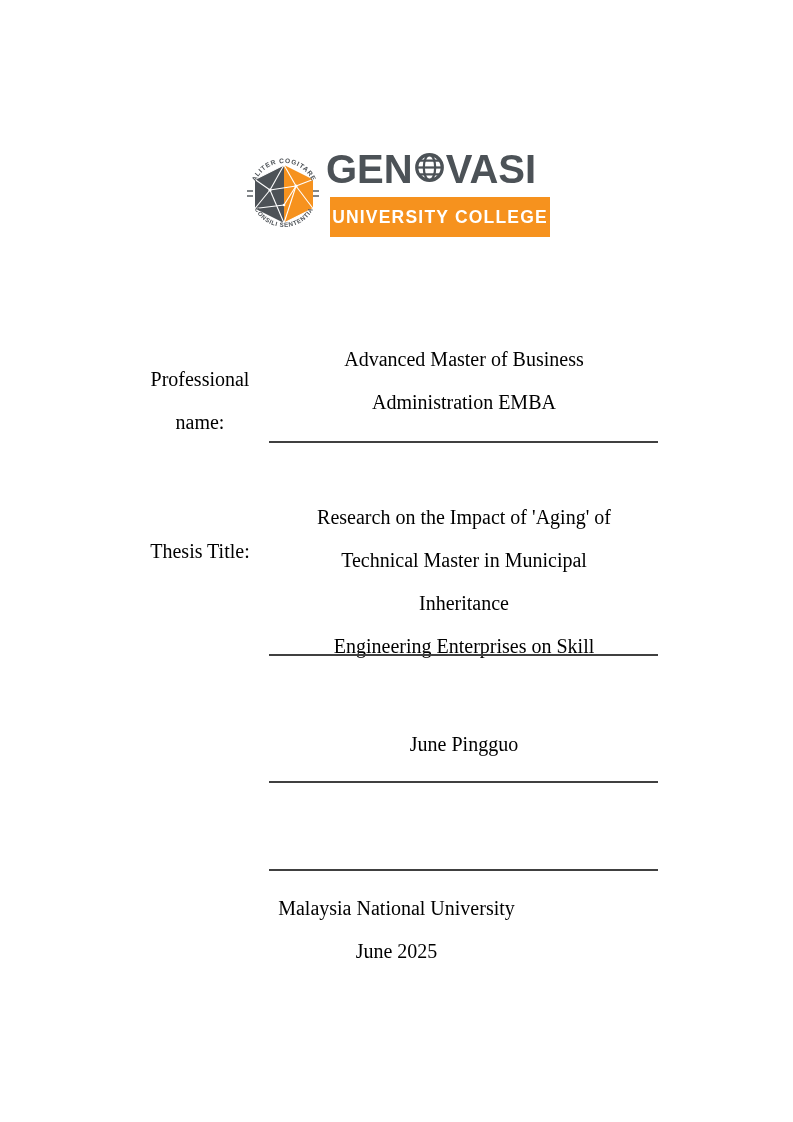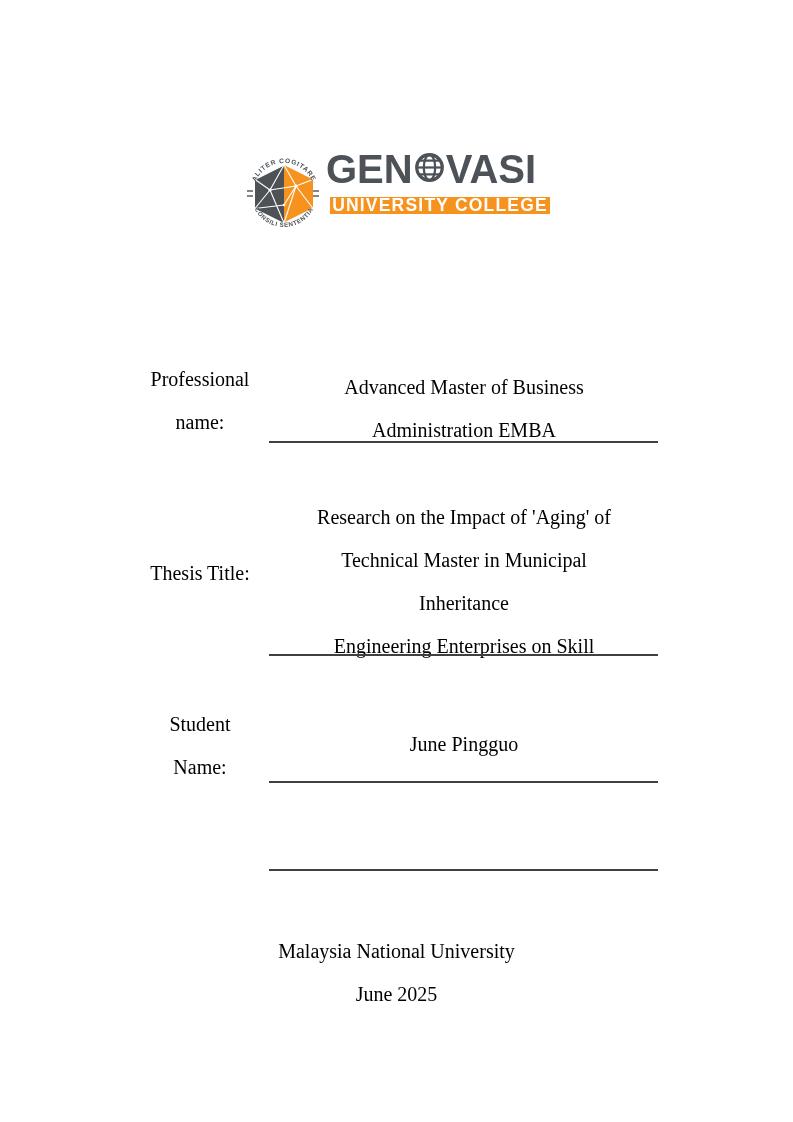--- a/index.html
+++ b/index.html
@@ -12,21 +12,21 @@
   .emblem { position:absolute; left:246px; top:150px; }
   .wordmark {
     position:absolute; left:326px; top:141px; height:42px;
     font-family:"Liberation Sans","DejaVu Sans",sans-serif;
     font-weight:bold; font-size:40px; line-height:40px; color:#4c5257;
     white-space:nowrap;
     margin-top:8px;
   }
   .wordmark .globe { margin:0 1px; }
   .banner {
-    position:absolute; left:330px; top:197px; width:220px; height:17px;
+    position:absolute; left:330px; top:197px; width:220px; height:40px;
     background:#F6921E; display:flex; align-items:center; justify-content:center;
     font-family:"Liberation Sans","DejaVu Sans",sans-serif;
     font-weight:bold; font-size:17.5px; letter-spacing:1.2px; color:#ffffff;
     white-space:nowrap;
   }
   
   .lbl, .val, .footer {
     position:absolute; font-weight:normal; font-size:20px; line-height:43px;
     text-align:center;
   }
@@ -98,43 +98,39 @@
     </svg><span>VASI</span></div>
 
   <div class="banner">
     <span>UNIVERSITY COLLEGE</span>
   </div>
 
   <div class="lbl" style="top:358px">
     <div>Professional</div>
     <div>name:</div>
   </div>
-  <div class="val" style="top:366px">
+  <div class="val" style="top:338px">
     <div>Advanced Master of Business</div>
     <div>Administration EMBA</div>
   </div>
   <div class="rule" style="top:441px"></div>
 
-  <div class="lbl" style="top:552px">Thesis Title:</div>
+  <div class="lbl" style="top:530px">Thesis Title:</div>
   <div class="val" style="top:496px">
     <div>Research on the Impact of 'Aging' of</div>
     <div>Technical Master in Municipal</div>
     <div>Inheritance</div>
     <div>Engineering Enterprises on Skill</div>
   </div>
   <div class="rule" style="top:654px"></div>
 
-  <div class="lbl" style="top:703px">
-    <div>Student</div>
-    <div>Name:</div>
-  </div>
   <div class="val" style="top:723px">June Pingguo</div>
   <div class="rule" style="top:781px"></div>
 
   <div class="val" style="top:832px"></div>
   <div class="rule" style="top:869px"></div>
 
-  <div class="footer" style="top:930px">
+  <div class="footer" style="top:887px">
     <div>Malaysia National University</div>
     <div>June 2025</div>
   </div>
 
 </div>
 
 </body></html>

